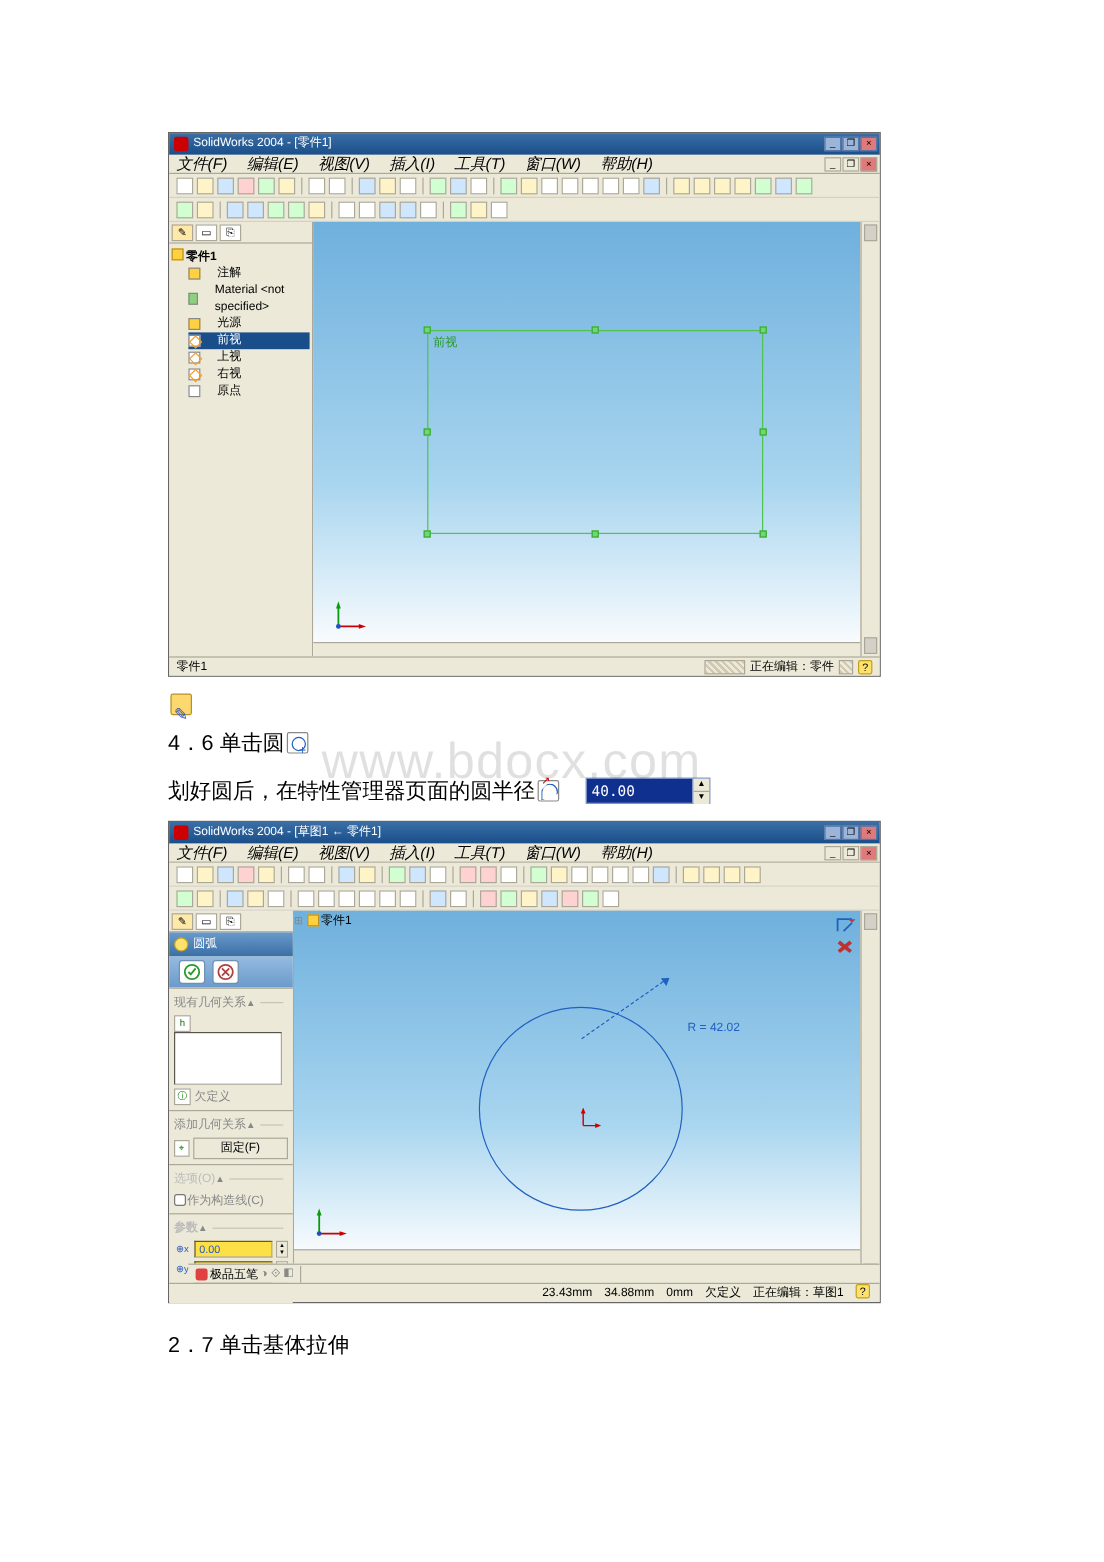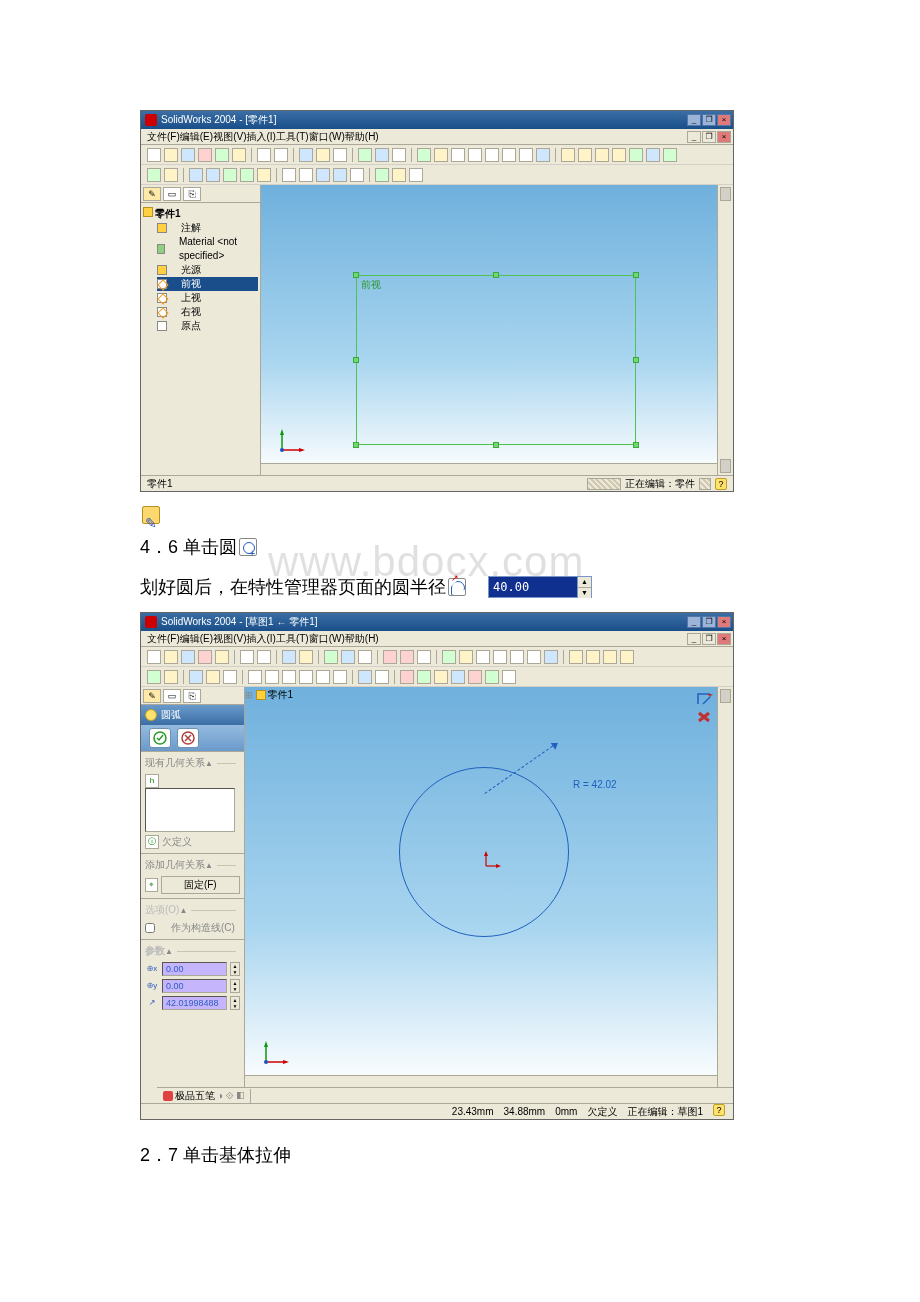--- a/index.html
+++ b/index.html
@@ -1,27 +1,27 @@
 <!DOCTYPE html>
 <html><head>
 <meta charset="utf-8">
 <style>
   * { box-sizing: border-box; margin: 0; padding: 0; }
   body { background: #fff; font-family: "Microsoft YaHei", "SimSun", Arial, sans-serif; font-size: 14px; width: 920px; margin: 0 auto; padding: 0; }
   .page { padding: 110px 140px 40px 140px; }
 
   
-  .shot1 { width: 594px; height: 382px; border: 1px solid #666; position: relative; background: #ece9d8; margin-bottom: 14px; }
+  .shot1 { width: 594px; height: 454px; border: 1px solid #666; position: relative; background: #ece9d8; margin-bottom: 14px; }
   .titlebar { height: 18px; background: linear-gradient(#3a6ea5,#1a4e8a); color: #fff; font-size: 10px; line-height: 18px; padding-left: 4px; display: flex; align-items: center; }
   .titlebar .logo { width: 12px; height: 12px; background: #c00; margin-right: 4px; border-radius: 2px; }
   .titlebar .winctrl { margin-left: auto; display: flex; gap: 1px; margin-right: 2px; }
   .titlebar .wcb { width: 14px; height: 12px; background: #9cb4d8; border: 1px solid #5276a8; font-size: 8px; line-height: 10px; text-align: center; color: #000; }
   .titlebar .wcb:last-child { background: #e07a7a; }
 
-  .menubar { height: 16px; background: #ece9d8; font-size: 10px; line-height: 16px; padding-left: 6px; display: flex; gap: 0; border-bottom: 1px solid #aca899; }
+  .menubar { height: 16px; background: #ece9d8; font-size: 13px; line-height: 16px; padding-left: 6px; display: flex; gap: 16px; border-bottom: 1px solid #aca899; font-style: italic; }
   .menubar span { }
 
   .mdimax { position: absolute; right: 2px; top: 20px; display: flex; gap: 1px; }
   .mdimax .wcb { width: 14px; height: 12px; background: #ece9d8; border: 1px solid #aca899; font-size: 8px; line-height: 10px; text-align: center; }
   .mdimax .wcb:last-child { background: #e07a7a; }
 
   .toolbar-row { height: 20px; background: #ece9d8; border-bottom: 1px solid #d4d0c8; display: flex; align-items: center; padding-left: 6px; gap: 3px; }
   .tb-ico { width: 14px; height: 14px; border: 1px solid #aca899; background: #fff; font-size: 8px; overflow: hidden; }
   .tb-ico.y { background: #fff4c8; }
   .tb-ico.b { background: #cfe6ff; }
@@ -82,42 +82,42 @@
   .il-ico.rad::before { content: ""; position: absolute; left: 2px; top: 2px; width: 12px; height: 12px; border: 1.5px solid #2060c0; border-radius: 50% 50% 50% 0; clip-path: polygon(40% 0, 100% 0, 100% 60%, 0 100%, 0 40%); }
   .il-ico.rad::after { content: "↗"; position: absolute; left: 2px; bottom: 0; font-size: 9px; color: #c00; }
 
   .il-field { display: inline-flex; border: 1px solid #7a95c8; height: 22px; background: #ece9d8; margin-left: 22px; }
   .il-field input { width: 88px; border: none; background: #103090; color: #fff; font-size: 12px; padding: 0 4px; font-family: monospace; }
   .il-field .spin { width: 14px; display: flex; flex-direction: column; border-left: 1px solid #7a95c8; }
   .il-field .spin div { flex: 1; font-size: 7px; text-align: center; line-height: 10px; background: #ece9d8; border-bottom: 1px solid #aca899; }
   .il-field .spin div:last-child { border-bottom: none; }
 
   
-  .shot2 { width: 594px; height: 508px; border: 1px solid #666; position: relative; background: #ece9d8; margin-top: 8px; margin-bottom: 18px; }
+  .shot2 { width: 594px; height: 402px; border: 1px solid #666; position: relative; background: #ece9d8; margin-top: 8px; margin-bottom: 18px; }
   .shot2 .tree-panel { position: absolute; left: 0; top: 74px; width: 104px; bottom: 32px; background: #ece9d8; border-right: 1px solid #aca899; }
 
   .shot2 .pm-head { height: 20px; background: linear-gradient(#6a9acb,#3a6ea5); color: #fff; font-size: 10px; line-height: 20px; padding-left: 4px; display: flex; align-items: center; }
   .shot2 .pm-head .pm-ic { width: 12px; height: 12px; background: #ffe26e; border: 1px solid #c0a020; border-radius: 50%; margin-right: 4px; }
   .shot2 .pm-okrow { height: 26px; background: linear-gradient(#95bbe0,#6a9acb); display: flex; align-items: center; gap: 6px; padding-left: 8px; }
   .shot2 .pm-okrow .okc { width: 22px; height: 20px; border: 1px solid #7090b0; border-radius: 3px; background: #fff; position: relative; }
   .shot2 .pm-okrow .okc svg { width: 20px; height: 18px; }
 
   .shot2 .pm-sec { border-top: 1px solid #aca899; padding: 4px; font-size: 10px; background: #ece9d8; }
   .shot2 .pm-sec .sec-title { color: #888; margin-bottom: 4px; display: flex; align-items: center; }
   .shot2 .pm-sec .sec-title::after { content: ""; flex: 1; border-top: 1px solid #c8c4b4; margin: 0 4px; }
   .shot2 .pm-sec .sec-title .tri { color: #888; font-size: 8px; }
   .shot2 .pm-sec .box { width: 90px; height: 44px; background: #fff; border: 1px inset #aca899; }
   .shot2 .pm-sec .row { display: flex; align-items: center; gap: 3px; margin-top: 3px; }
   .shot2 .pm-sec .row .sm-ic { width: 14px; height: 14px; border: 1px solid #aca899; background: #fff; font-size: 8px; text-align: center; line-height: 12px; color: #0a7a0a; }
   .shot2 .pm-sec .btn { width: 90px; height: 18px; border: 1px solid #aca899; background: #ece9d8; font-size: 10px; line-height: 16px; text-align: center; margin-top: 3px; color: #000; }
-  .shot2 .pm-sec .chk { display: flex; align-items: center; gap: 16px; margin-top: 3px; color: #888; }
+  .shot2 .pm-sec .chk { display: flex; align-items: center; gap: 1px; margin-top: 3px; color: #888; }
   .shot2 .pm-sec .chk input { width: 10px; height: 10px; }
   .shot2 .pm-sec .numrow { display: flex; align-items: center; gap: 3px; margin-top: 3px; }
   .shot2 .pm-sec .numrow .nic { width: 14px; height: 14px; font-size: 8px; color: #3060c0; text-align: center; line-height: 14px; }
-  .shot2 .pm-sec .numrow .nf { flex: 1; height: 14px; border: 1px inset #aca899; background: #c4b5fd; font-size: 9px; line-height: 12px; padding-left: 3px; color: #3060c0; }
+  .shot2 .pm-sec .numrow .nf { flex: 1; height: 14px; border: 1px inset #aca899; background: #fde047; font-size: 9px; line-height: 12px; padding-left: 3px; color: #3060c0; }
   .shot2 .pm-sec .numrow .nsp { width: 10px; height: 14px; border: 1px solid #aca899; display: flex; flex-direction: column; }
   .shot2 .pm-sec .numrow .nsp div { flex: 1; font-size: 5px; text-align: center; line-height: 6px; background: #ece9d8; }
 
   .shot2 .viewport { position: absolute; left: 104px; right: 16px; top: 74px; bottom: 32px; background: linear-gradient(#6fb0dd 0%, #a8d5ef 60%, #fff 100%); overflow: hidden; }
   .shot2 .vp-top { position: absolute; left: 0; right: 0; top: 0; height: 16px; display: flex; align-items: center; }
   .shot2 .vp-top .ex { font-size: 9px; color: #888; }
   .shot2 .vp-top .part { width: 10px; height: 10px; background: #ffd040; border: 1px solid #b89020; margin: 0 2px 0 3px; }
   .shot2 .vp-corner { position: absolute; right: 4px; top: 4px; width: 26px; height: 34px; text-align: right; }
   .shot2 .vp-corner .ci { width: 18px; height: 16px; margin-bottom: 2px; margin-left: auto; }
 

